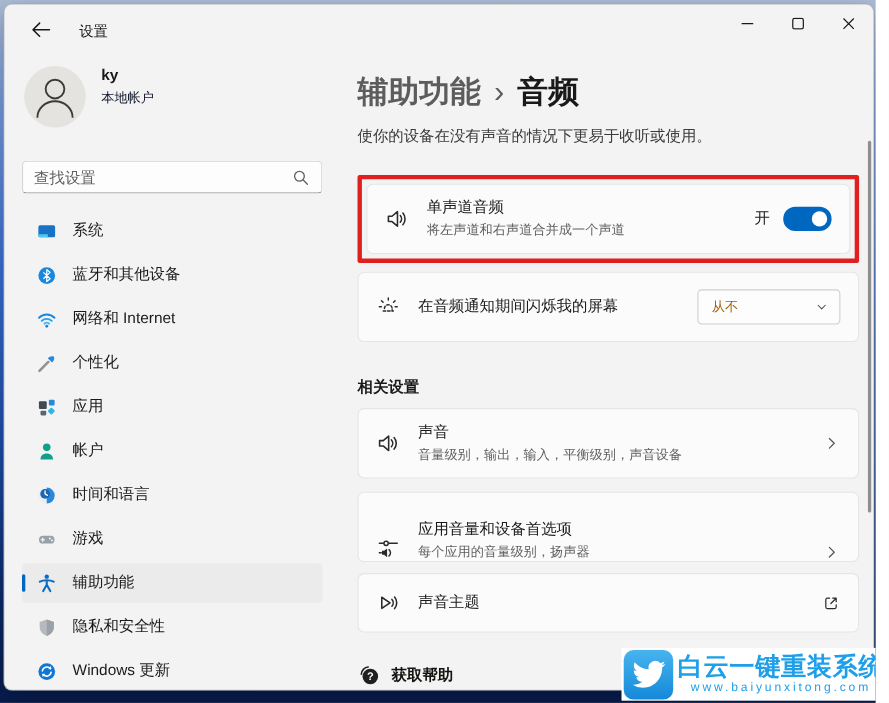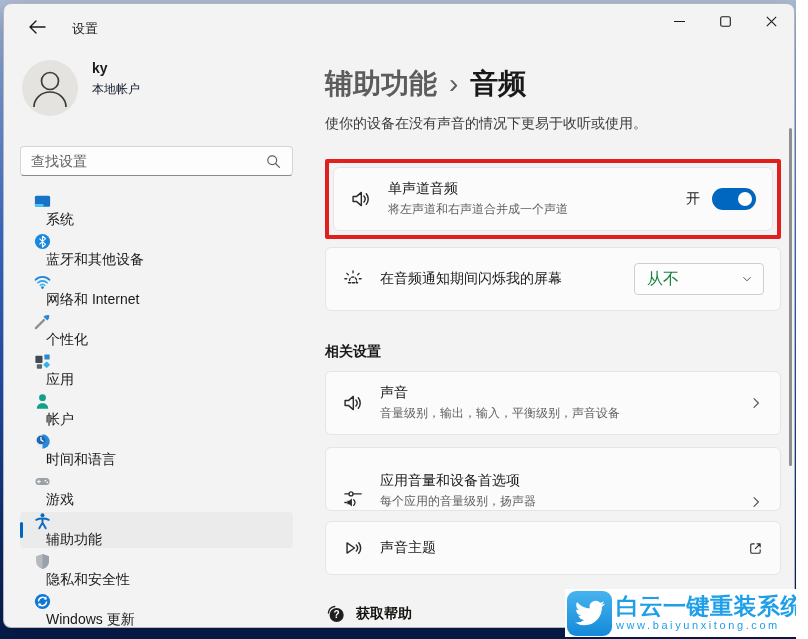--- a/index.html
+++ b/index.html
@@ -33,21 +33,21 @@
   .user-type { font-size:12px; color:#0f172a; margin-top:5px; }
 
   .search-box { margin-top:30px; height:30px; background:#fdfdfd; border:1px solid #d6d6d6;
     border-bottom-color:#8a8a8a; border-radius:4px; display:flex; align-items:center; padding:11px 10px; }
   .search-box input { flex:1; border:none; outline:none; background:transparent; font-size:14px;
     color:#191919; font-family:inherit; }
   .search-box input::placeholder { color:#5f5f5f; opacity:1; }
 
   .nav { margin-top:16px; }
   .nav-item { position:relative; height:36px; margin-bottom:4px; border-radius:4px;
-    display:flex; align-items:flex-start; padding-left:12px; cursor:pointer;flex-direction:column; }
+    display:flex; align-items:center; padding-left:12px; cursor:pointer; }
   .nav-item .ico { width:20px; height:20px; display:flex; align-items:center; justify-content:center; }
   .nav-item .lbl { margin-left:14px; font-size:14px; color:#191919; }
   .nav-item.selected { background:#ebebeb; }
   .nav-item.selected::before { content:""; position:absolute; left:0; top:10px; width:3px; height:16px;
     border-radius:2px; background:#0067c0; }
 
   
   .main { flex:1; min-width:0; padding:0 13px 0 16px; }
   .breadcrumb { margin-top:17px; font-size:28px; font-weight:600; line-height:38px; }
   .bc-parent { color:#5c5c5c; }
@@ -68,34 +68,34 @@
 
   .section-header { margin-top:32px; font-size:14px; font-weight:700; color:#191919; }
 
   .toggle-area { display:flex; align-items:center; }
   .toggle-label { font-size:14px; color:#191919; margin-right:12px; }
   .toggle { width:44px; height:22px; border-radius:11px; background:#0067c0; position:relative; cursor:pointer; }
   .toggle .knob { position:absolute; right:4px; top:4px; width:14px; height:14px; border-radius:50%; background:#ffffff; }
 
   .dropdown { width:130px; height:32px; background:#fdfdfd; border:1px solid #cfcfcf; border-radius:4px;
     display:flex; align-items:center; justify-content:space-between; padding:0 10px 0 12px; cursor:pointer; }
-  .dropdown .dd-val { font-size:16px; color:#15803d; }
+  .dropdown .dd-val { font-size:12px; color:#a16207; }
 
   .chev { flex:0 0 auto; display:flex; align-items:center; }
 
   .help-row { margin-top:28px; display:flex; align-items:center; cursor:pointer; }
   .help-row .h-lbl { margin-left:10px; font-size:14px; font-weight:600; color:#14130f; }
 
   
   .scrollbar { position:absolute; left:789px; top:128px; width:3px; height:338px;
     background:#8f8f8f; border-radius:2px; }
 
   
   .watermark { position:absolute; left:565px; top:589px; width:243px; height:48px;
-    background:#ffffff; display:flex; align-items:center; padding:1px 18px 1px 2px; }
+    background:#ffffff; display:flex; align-items:center; padding:1px 18px 1px 2px;text-align:center; }
   .wm-badge { width:45px; height:45px; border-radius:9px; flex:0 0 auto;
     background:linear-gradient(180deg,#47b4ef 0%,#1489d8 100%); display:flex; align-items:center; justify-content:center; }
   .wm-text { margin-left:4px; line-height:1; }
   .wm-title { font-size:23px; font-weight:700; color:#1e9fe8; letter-spacing:.5px; white-space:nowrap; }
   .wm-url { font-size:11px; color:#1e9fe8; letter-spacing:2.6px; margin-top:2px; white-space:nowrap; }
 </style>
 </head>
 <body>
 
 <div class="stage">

